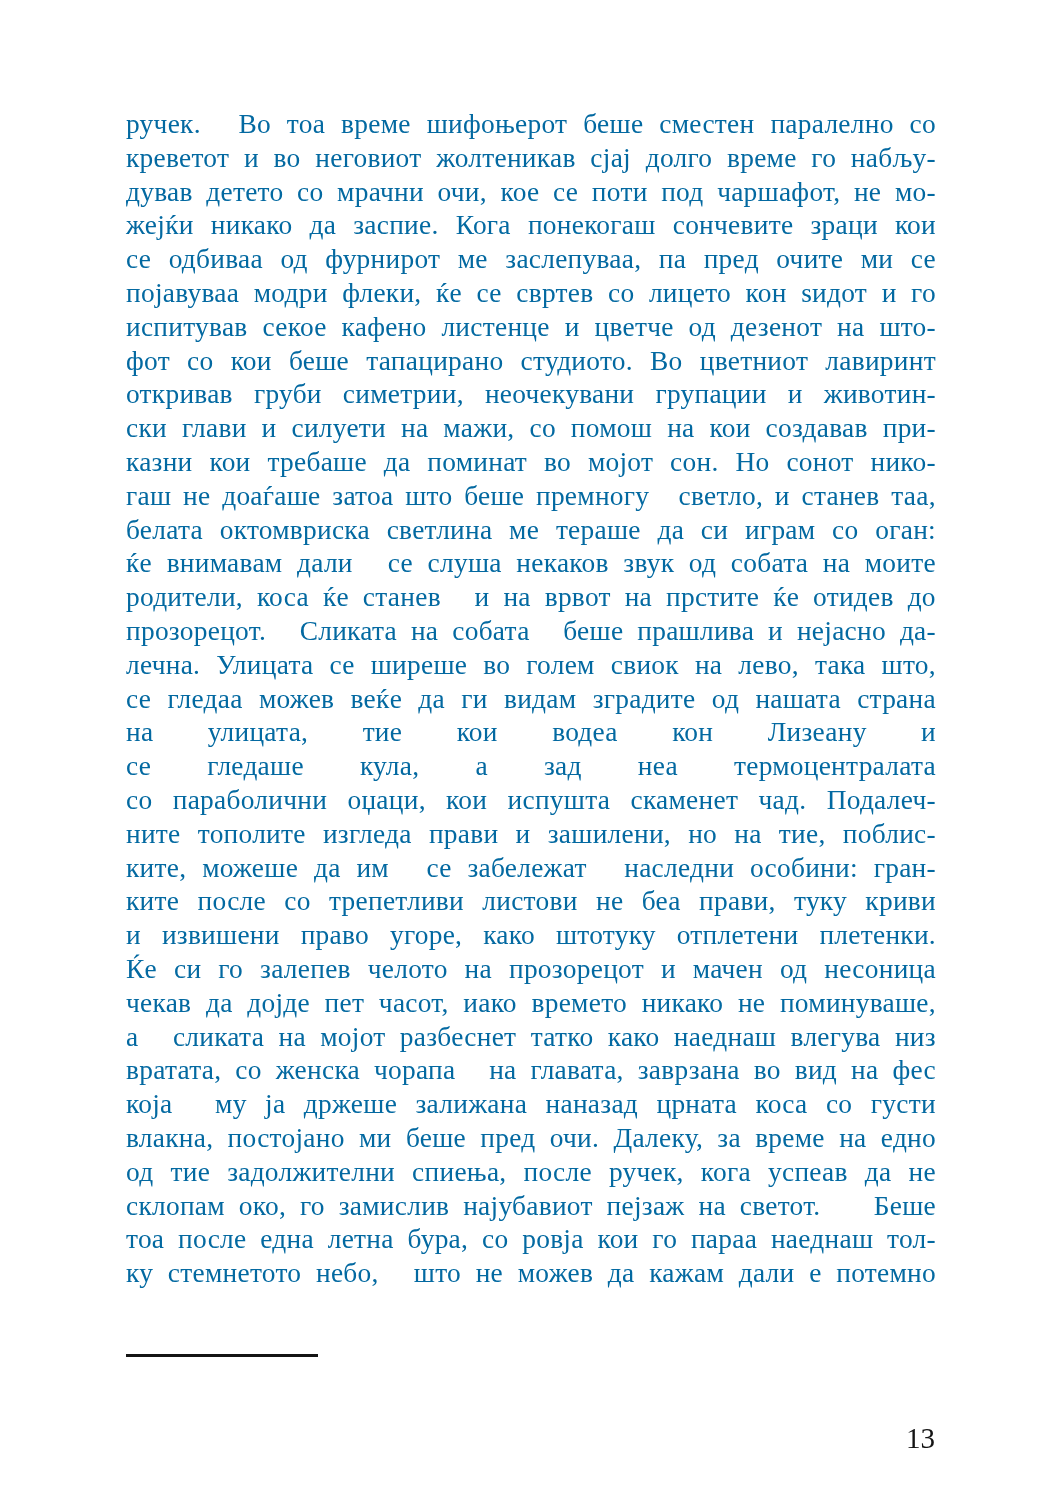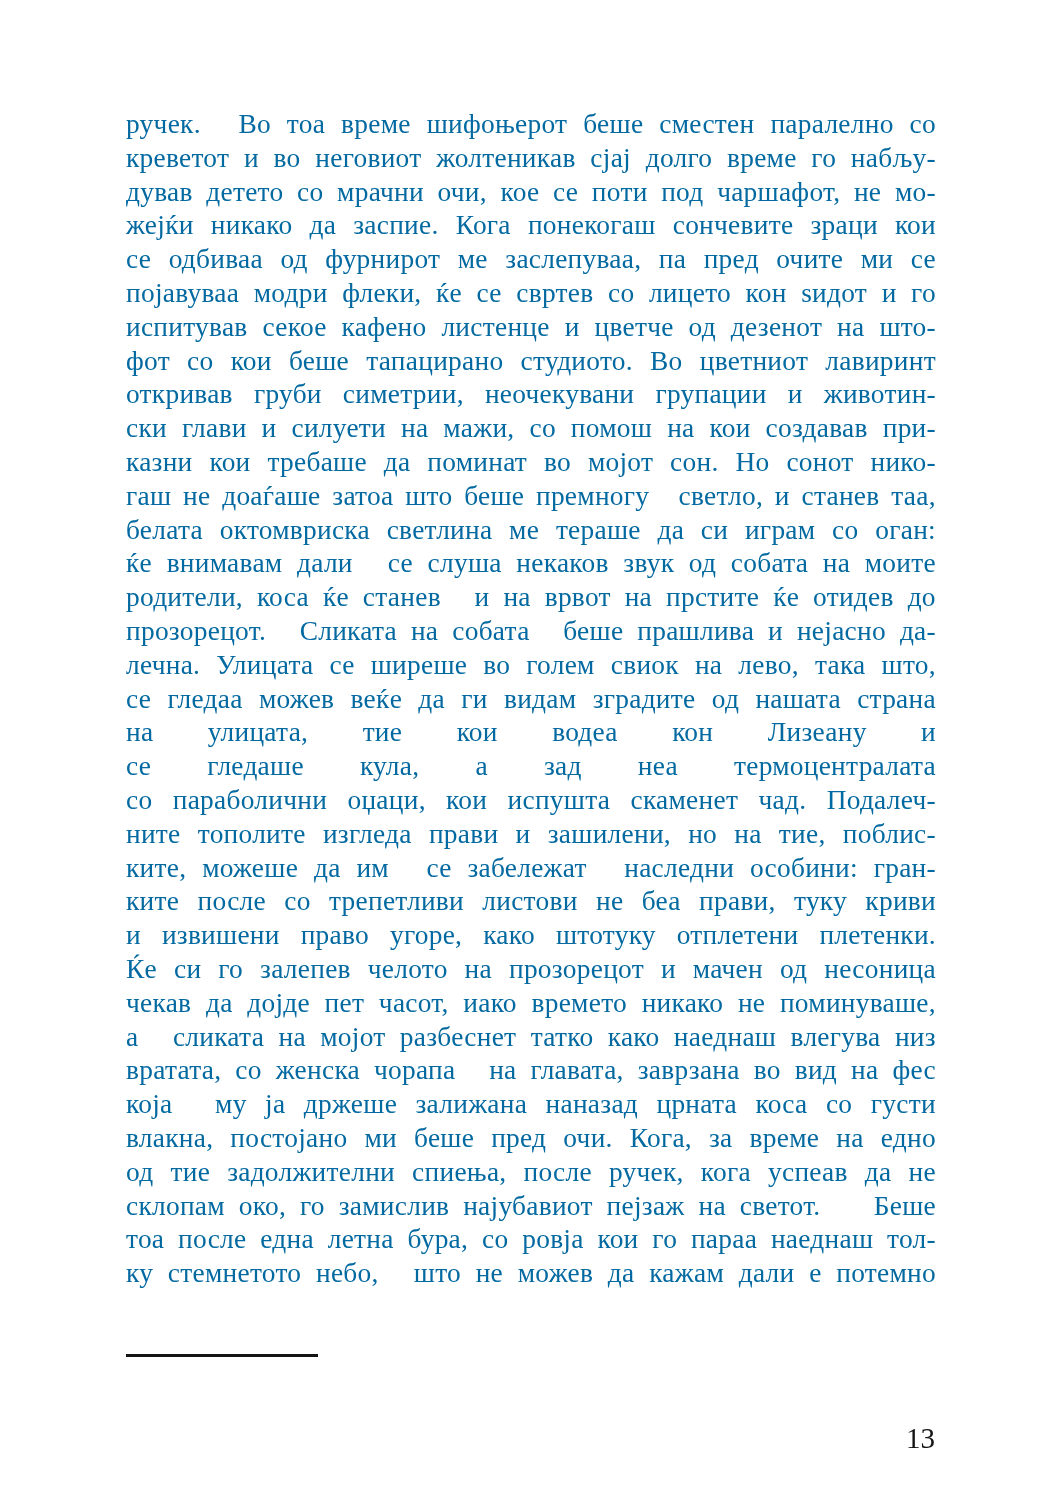--- a/index.html
+++ b/index.html
@@ -467,21 +467,21 @@
         <span>со</span>
         <span>густи</span>
       </span>
     <span class="body-line just">
         <span>влакна,</span>
         <span>постојано</span>
         <span>ми</span>
         <span>беше</span>
         <span>пред</span>
         <span>очи.</span>
-        <span>Кога,</span>
+        <span>Далеку,</span>
         <span>за</span>
         <span>време</span>
         <span>на</span>
         <span>едно</span>
       </span>
     <span class="body-line just">
         <span>од</span>
         <span>тие</span>
         <span>задолжителни</span>
         <span>спиења,</span>

